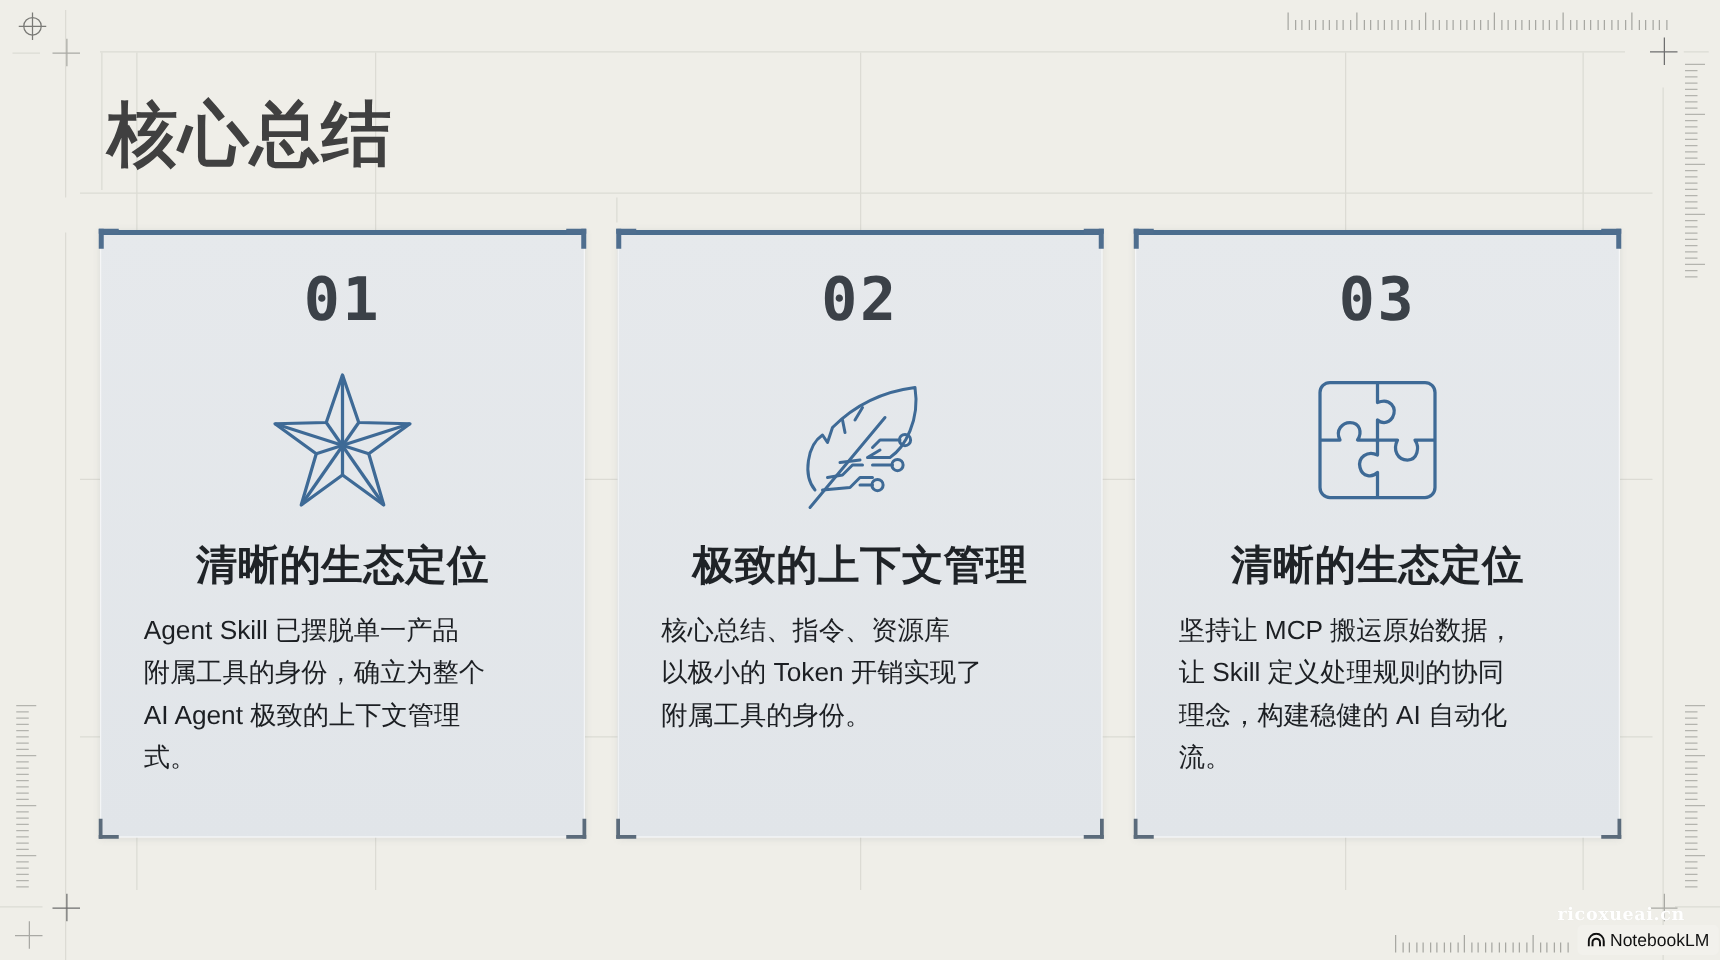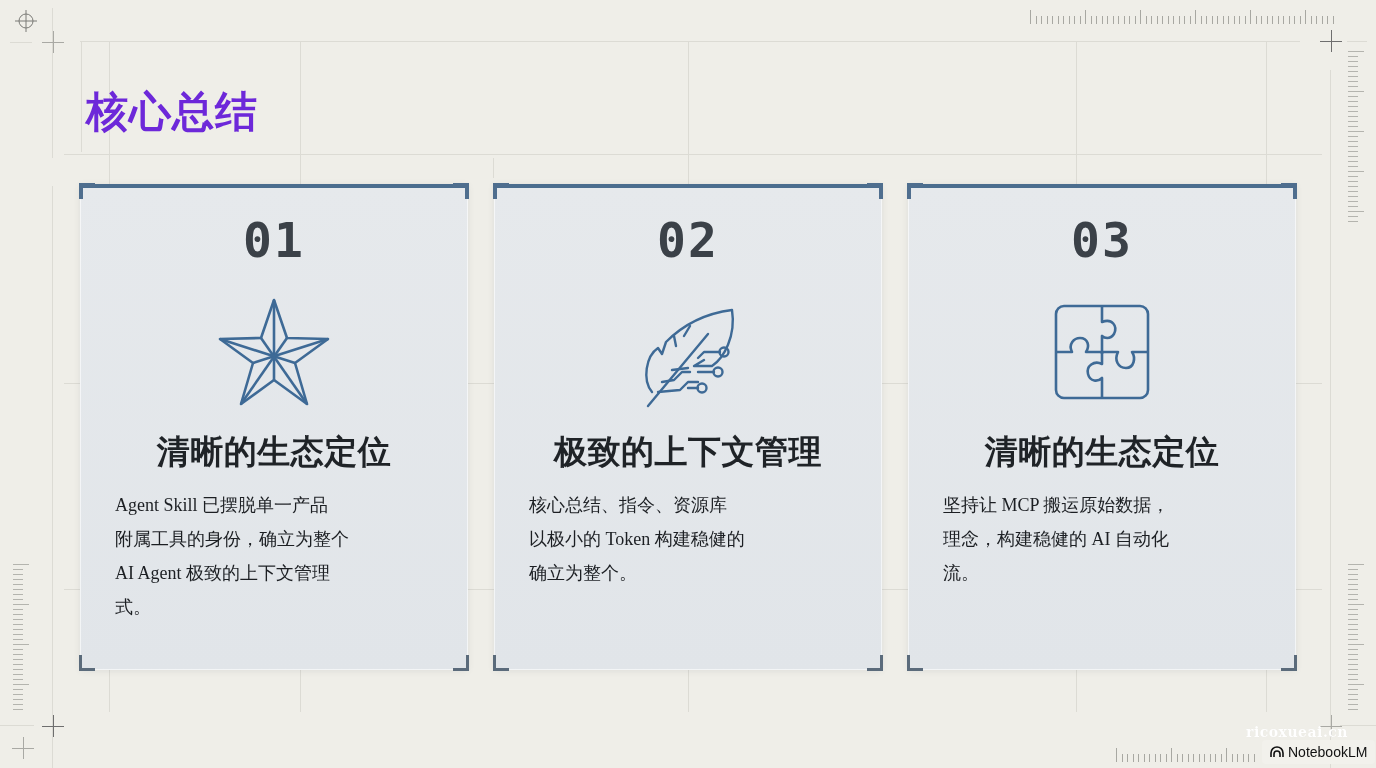--- a/index.html
+++ b/index.html
@@ -27,22 +27,22 @@
     .target { position: absolute; left: 14px; top: 9px; width: 24px; height: 24px; }
 
     
     .ruler-h { position: absolute; display: flex; align-items: flex-end; gap: 0; }
     .ruler-h span { display: block; width: 1px; background: #a8a8a2; margin-right: 4.5px; }
     .ruler-v { position: absolute; display: flex; flex-direction: column; }
     .ruler-v span { display: block; height: 1px; background: #b4b4ae; margin-bottom: 4px; }
 
     
     .page-title {
-      position: absolute; left: 86px; top: 84px;
-      font-size: 42px; font-weight: bold; color: #6d28d9;
+      position: absolute; left: 86px; top: 70px;
+      font-size: 56px; font-weight: bold; color: #404040;
       letter-spacing: 1px;
       font-family: "DejaVu Sans", sans-serif;
     }
 
     
     .card {
       position: absolute; top: 184px; width: 388px; height: 486px;
       background: linear-gradient(180deg, #e6e9ec 0%, #e1e5e9 100%);
       box-shadow: 0 1px 6px rgba(90,100,110,0.12), inset 0 0 0 1px rgba(255,255,255,0.6);
     }
@@ -65,22 +65,22 @@
       margin-left: -60px;
     }
     .card-icon svg { width: 100%; height: 100%; }
     .card-heading {
       position: absolute; left: 0; right: 0; top: 246px; text-align: center;
       font-size: 33px; font-weight: bold; color: #1f2327;
       letter-spacing: 0.5px;
     }
     .card-body {
       position: absolute; left: 35px; right: 40px; top: 304px;
-      font-size: 18px; line-height: 34px; color: #1c1f23;
-      font-family: Liberation Serif, serif;
+      font-size: 21px; line-height: 34px; color: #1c1f23;
+      font-family: Liberation Sans, sans-serif;
     }
     .card-body div { white-space: nowrap; }
 
     
     .watermark {
       position: absolute; left: 1246px; top: 724px;
       font-family: "DejaVu Serif", serif; font-size: 14px; font-weight: bold;
       color: #ffffff; letter-spacing: 0.5px;
       text-shadow: 0 0 1px rgba(0,0,0,0.05);
     }
@@ -360,22 +360,22 @@
         <path d="M34,86 L46,84 L54,76 L62,76 M44,74 L60,72"></path>
         <circle cx="96" cy="56" r="4.5"></circle>
         <circle cx="90" cy="76" r="4.5"></circle>
         <circle cx="74" cy="92" r="4.5"></circle>
         <path d="M92,56 L76,56 L70,62 M86,76 L70,76 M70,92 L60,92"></path>
       </svg>
     </div>
     <h2 class="card-heading">极致的上下文管理</h2>
     <div class="card-body">
       <div>核心总结、指令、资源库</div>
-      <div>以极小的 Token 构建稳健的</div>
-      <div>确立为整个。</div>
+      <div>以极小的 Token 开销实现了</div>
+      <div>附属工具的身份。</div>
     </div>
   </section>
 
   <section class="card" style="left:908px;">
     <div class="card-top"></div>
     <div class="corner tl"></div>
     <div class="corner tr"></div>
     <div class="corner bl"></div>
     <div class="corner br"></div>
     <div class="card-num">03</div>
@@ -384,20 +384,21 @@
         <rect x="14" y="10" width="92" height="92" rx="8"></rect>
         <path d="M60,10 L60,26 C70,22 76,30 72,38 C68,44 62,42 60,40 L60,58"></path>
         <path d="M14,56 L30,56 C26,48 32,42 38,42 C46,42 48,50 44,56 L60,56"></path>
         <path d="M60,56 L76,56 C72,64 76,72 84,72 C92,72 94,62 90,56 L106,56"></path>
         <path d="M60,56 L60,68 C52,64 44,70 46,78 C48,86 56,86 60,82 L60,102"></path>
       </svg>
     </div>
     <h2 class="card-heading">清晰的生态定位</h2>
     <div class="card-body">
       <div>坚持让 MCP 搬运原始数据，</div>
+      <div>让 Skill 定义处理规则的协同</div>
       <div>理念，构建稳健的 AI 自动化</div>
       <div>流。</div>
     </div>
   </section>
 
   <div class="watermark">ricoxueai.cn</div>
   <div class="brand">
     <svg viewBox="0 0 14 12" fill="none" stroke="#111" stroke-width="1.6">
       <path d="M1,11 L1,7 C1,3.5 3.8,1 7,1 C10.2,1 13,3.5 13,7 L13,11"></path>
       <path d="M4,11 L4,8 C4,6.3 5.3,5 7,5 C8.7,5 10,6.3 10,8 L10,11"></path>

